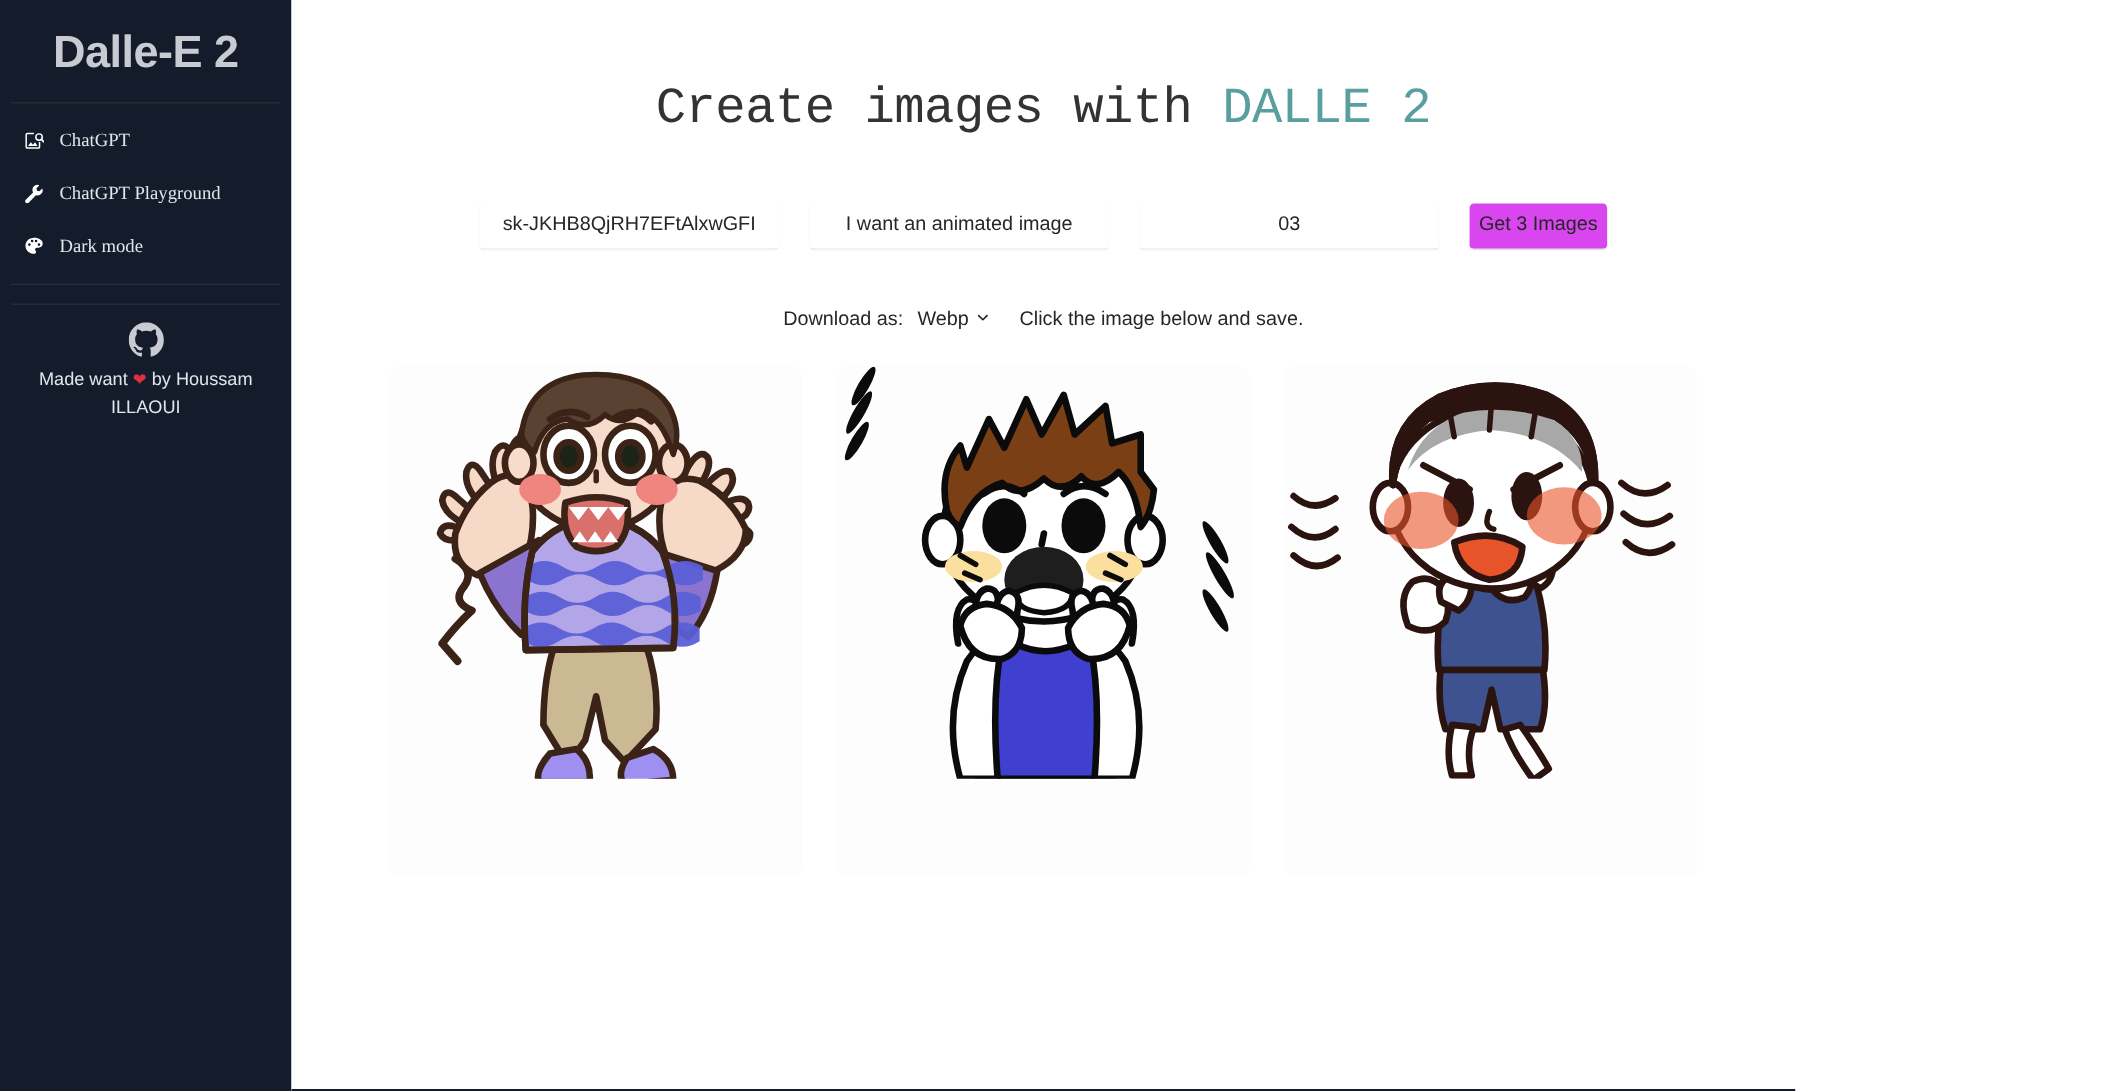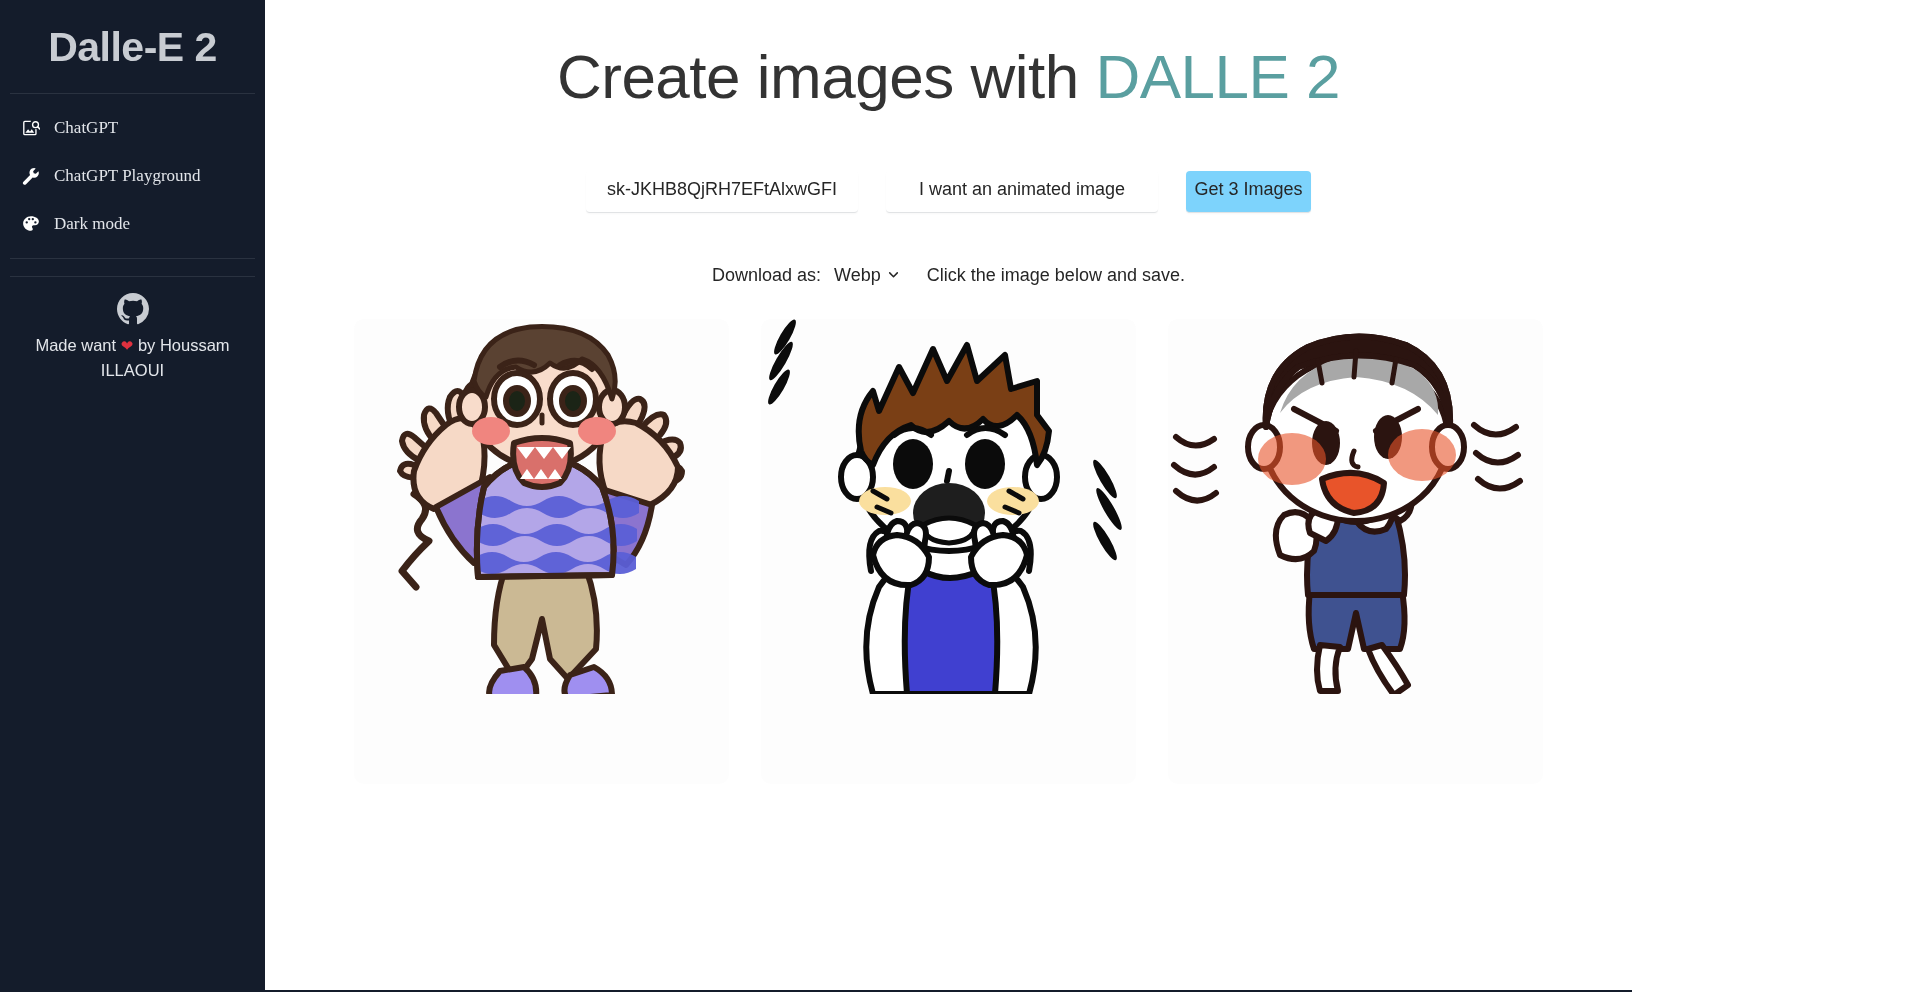--- a/index.html
+++ b/index.html
@@ -95,26 +95,27 @@
   .main {
     flex: 1;
     height: 992px;
     background: #ffffff;
     border-bottom: 2px solid #141c2b;
     position: relative;
     overflow: hidden;
   }
   .page-title {
     text-align: center;
-    font-size: 62px;
+    font-size: 46px;
     font-weight: 400;
     color: #333333;
     letter-spacing: -0.5px;
-    padding-top: 44px;
+    padding-top: 75px;
     line-height: 1.05;
+    font-family: Liberation Mono, monospace;
   }
   .page-title .accent { color: #5a9fa0; }
 
   .controls {
     display: flex;
     justify-content: center;
     align-items: flex-end;
     gap: 28px;
     margin-top: 62px;
   }
@@ -132,21 +133,21 @@
     outline: none;
     box-shadow: 0 1px 2px rgba(0,0,0,0.03);
   }
   .field::placeholder { color: #9aa0a6; }
   .field-qty { width: 272px; }
   .btn-get {
     width: 125px;
     border: none;
     border-bottom: 1px solid #e1e3e5;
     border-radius: 4px;
-    background: #7dd3fc;
+    background: #d946ef;
     font-family: "Liberation Sans", sans-serif;
     font-size: 18px;
     color: #262626;
     padding: 8px 6px 12px 6px;
     cursor: pointer;
     white-space: nowrap;
     box-shadow: 0 1px 2px rgba(0,0,0,0.03);
   }
 
   .download-row {
@@ -262,20 +263,21 @@
   <main class="main">
 
     <h1 class="page-title">
       <span>Create images with</span>
       <span class="accent">DALLE 2</span>
     </h1>
 
     <div class="controls">
       <input class="field" type="text" value="sk-JKHB8QjRH7EFtAlxwGFI" style="">
       <input class="field" type="text" value="I want an animated image" style="">
+      <input class="field field-qty" type="text" value="03" style="">
       <button class="btn-get">Get 3 Images</button>
     </div>
 
     <div class="download-row">
       <span class="dl-label">Download as:</span>
       <span class="dl-select-wrap">
         <span class="dl-select">Webp</span>
         <span class="chev">
           <svg viewBox="0 0 12 12" width="13" height="13" fill="none" stroke="currentColor" stroke-width="1.4" stroke-linecap="round" stroke-linejoin="round">
             <path d="M2.5 4.5L6 8l3.5-3.5"></path>

